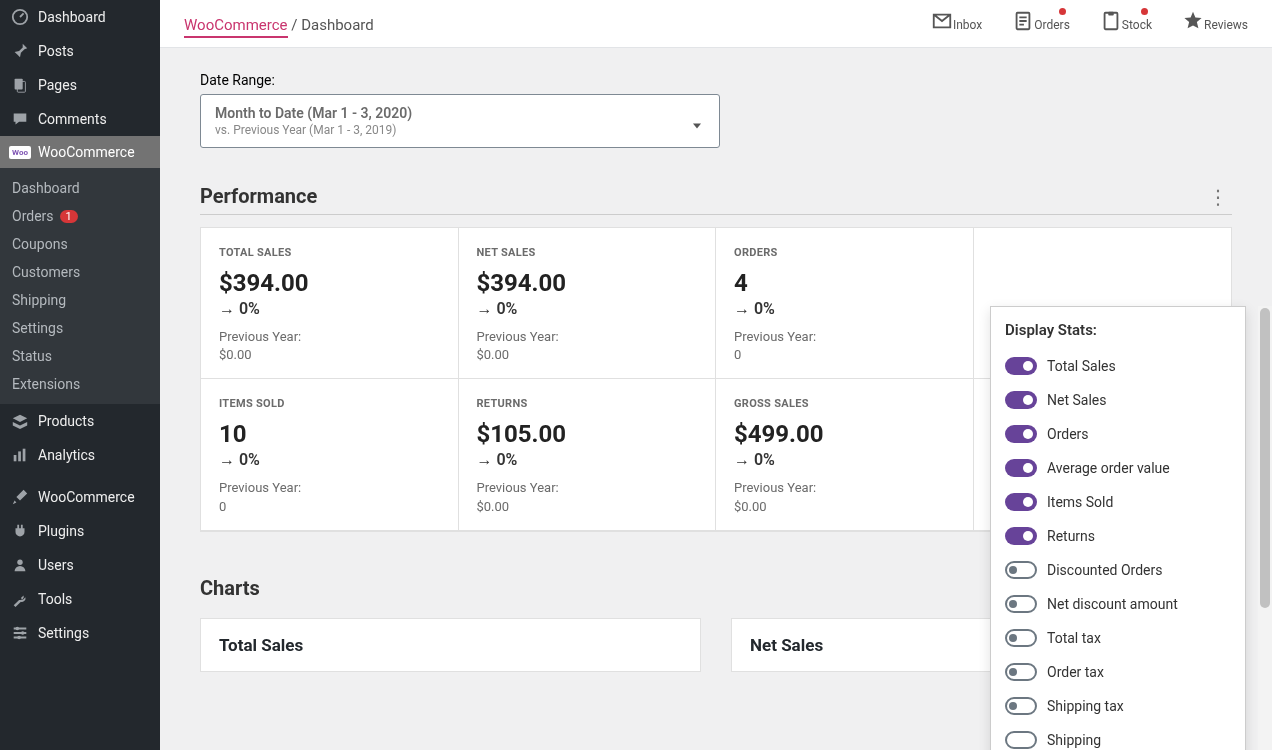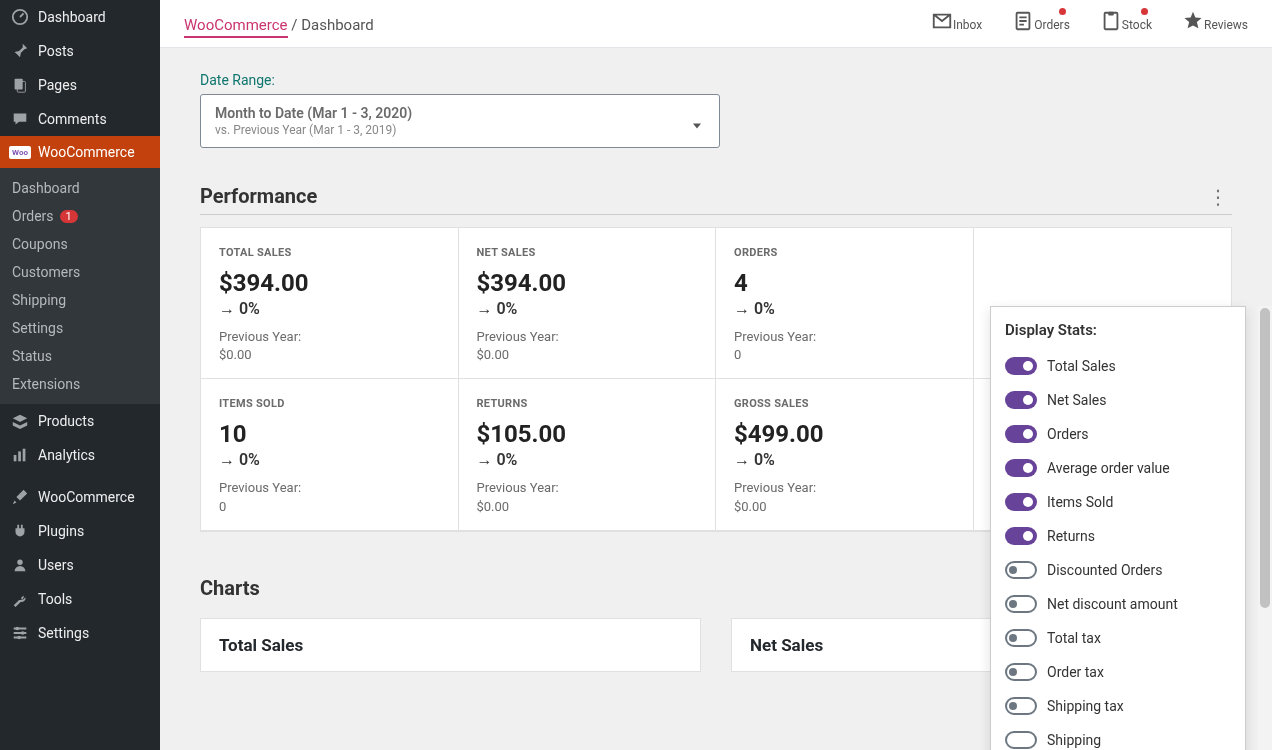--- a/index.html
+++ b/index.html
@@ -4,42 +4,42 @@
 <style>
   * { box-sizing: border-box; margin: 0; padding: 0; }
   body { font-family: -apple-system, BlinkMacSystemFont, "Segoe UI", Roboto, sans-serif; font-size: 14px; color: #23282d; background: #f0f0f1; width: 1272px; height: 750px; overflow: hidden; }
 
   .layout { display: flex; width: 100%; height: 100%; }
 
   
   .sidebar { width: 160px; background: #23282d; color: #eee; flex-shrink: 0; height: 100%; overflow: hidden; }
   .side-item { display: flex; align-items: center; gap: 8px; padding: 8px 10px; color: #eee; cursor: pointer; }
   .side-item .icon { width: 20px; display: inline-flex; justify-content: center; color: #9ea3a8; }
-  .side-item.active { background: #c2410c; color: #fff; position: relative; }
+  .side-item.active { background: #737373; color: #fff; position: relative; }
   .side-item.active .icon { color: #fff; }
   .side-item.active::after { content: ""; position: absolute; right: -8px; top: 50%; transform: translateY(-50%); border: 8px solid transparent; border-right-color: #f0f0f1; }
   .side-sub { background: #32373c; padding: 6px 0; }
   .side-sub .sub-item { padding: 6px 12px; color: #b4b9be; cursor: pointer; display: flex; align-items: center; gap: 6px; }
   .side-badge { background: #d63638; color: #fff; border-radius: 10px; padding: 0 6px; font-size: 11px; }
   .woo-icon { background: #fff; color: #7f54b3; font-size: 8px; padding: 2px 3px; border-radius: 2px; font-weight: 700; }
 
   
   .main { flex: 1; height: 100%; display: flex; flex-direction: column; overflow: hidden; }
 
   .topbar { background: #fff; border-bottom: 1px solid #e2e4e7; display: flex; align-items: flex-start; justify-content: space-between; padding: 10px 24px 8px 24px; }
   .breadcrumb { font-size: 15px; color: #555; padding-top: 6px; }
   .breadcrumb .crumb-link { color: #c9356e; border-bottom: 2px solid #c9356e; padding-bottom: 2px; cursor: pointer; }
   .top-icons { display: flex; gap: 30px; }
   .top-ico { display: flex; flex-direction: row; align-items: center; font-size: 12px; color: #555; cursor: pointer; position: relative; }
   .top-ico .glyph { font-size: 20px; color: #565656; margin-bottom: 2px; }
   .dot { width: 7px; height: 7px; background: #d63638; border-radius: 50%; position: absolute; top: -2px; right: 4px; }
 
   .content { flex: 1; overflow: auto; padding: 24px 40px; position: relative; }
 
-  .range-label { color: #0f766e; font-size: 14px; margin-bottom: 6px; }
+  .range-label { color: #000000; font-size: 14px; margin-bottom: 6px; }
   .range-box { background: #fff; border: 1px solid #7e8993; border-radius: 3px; padding: 10px 14px; width: 520px; display: flex; justify-content: space-between; align-items: flex-end; cursor: pointer; }
   .range-main { font-weight: 600; color: #6b6b6b; }
   .range-sub { font-size: 12px; color: #888; margin-top: 2px; }
 
   .sec-head { display: flex; align-items: center; justify-content: space-between; margin: 36px 0 12px 0; border-bottom: 1px solid #ccc; }
   .sec-title { font-size: 20px; font-weight: 700; color: #333; padding-bottom: 6px; }
   .kebab { font-size: 20px; color: #757575; cursor: pointer; padding: 0 4px 4px 4px; }
 
   .perf-grid { display: grid; grid-template-columns: repeat(4, 1fr); background: #fff; border: 1px solid #e0e0e0; }
   .stat { border-right: 1px solid #e0e0e0; border-bottom: 1px solid #e0e0e0; padding: 18px 18px 14px 18px; }

